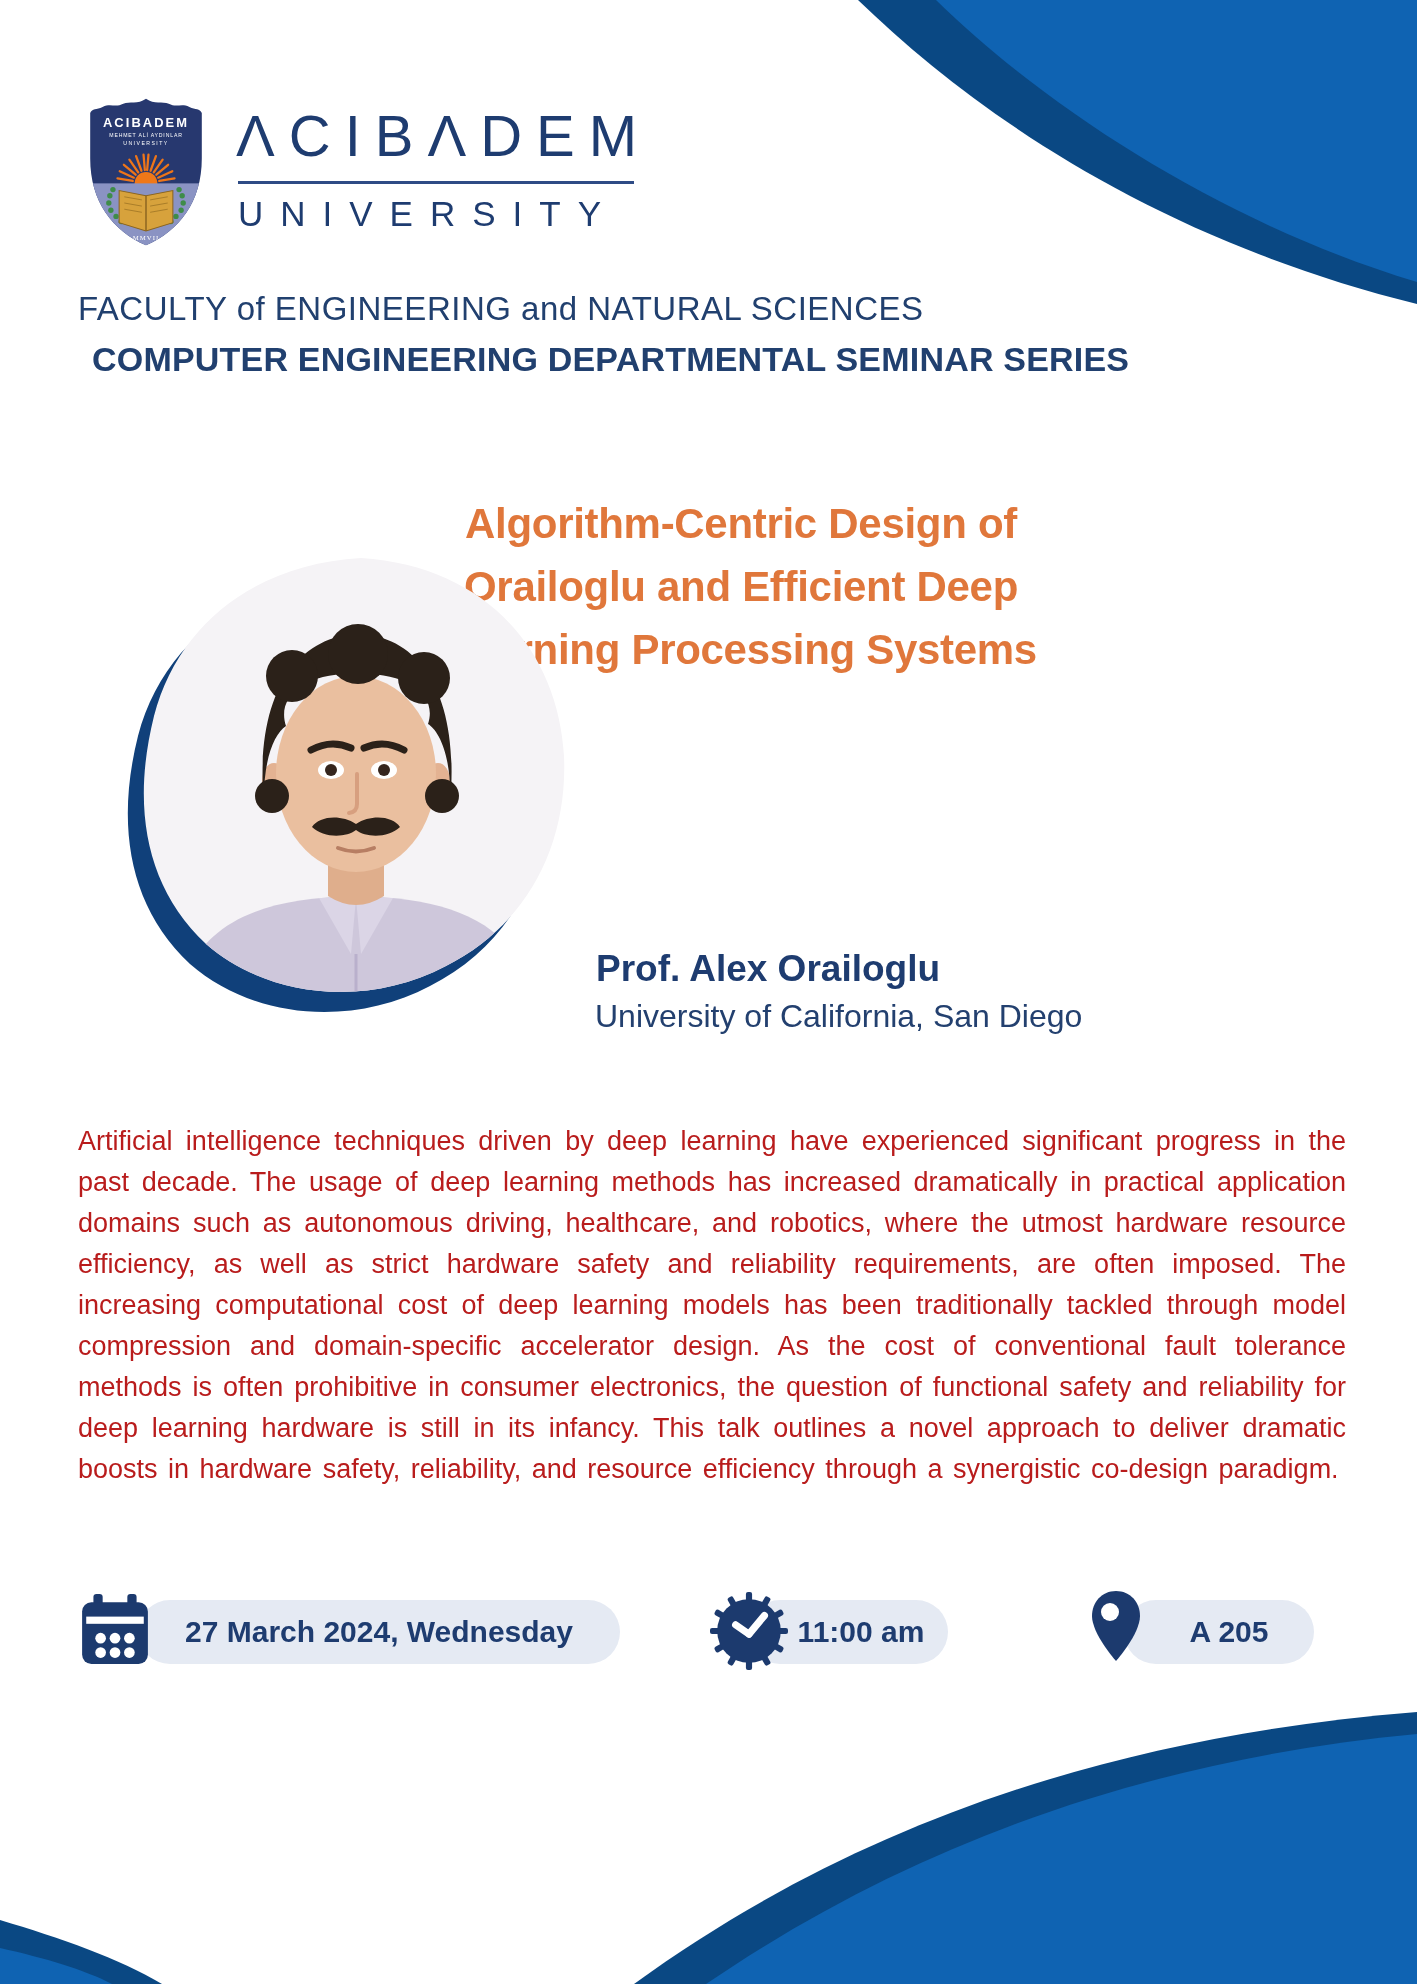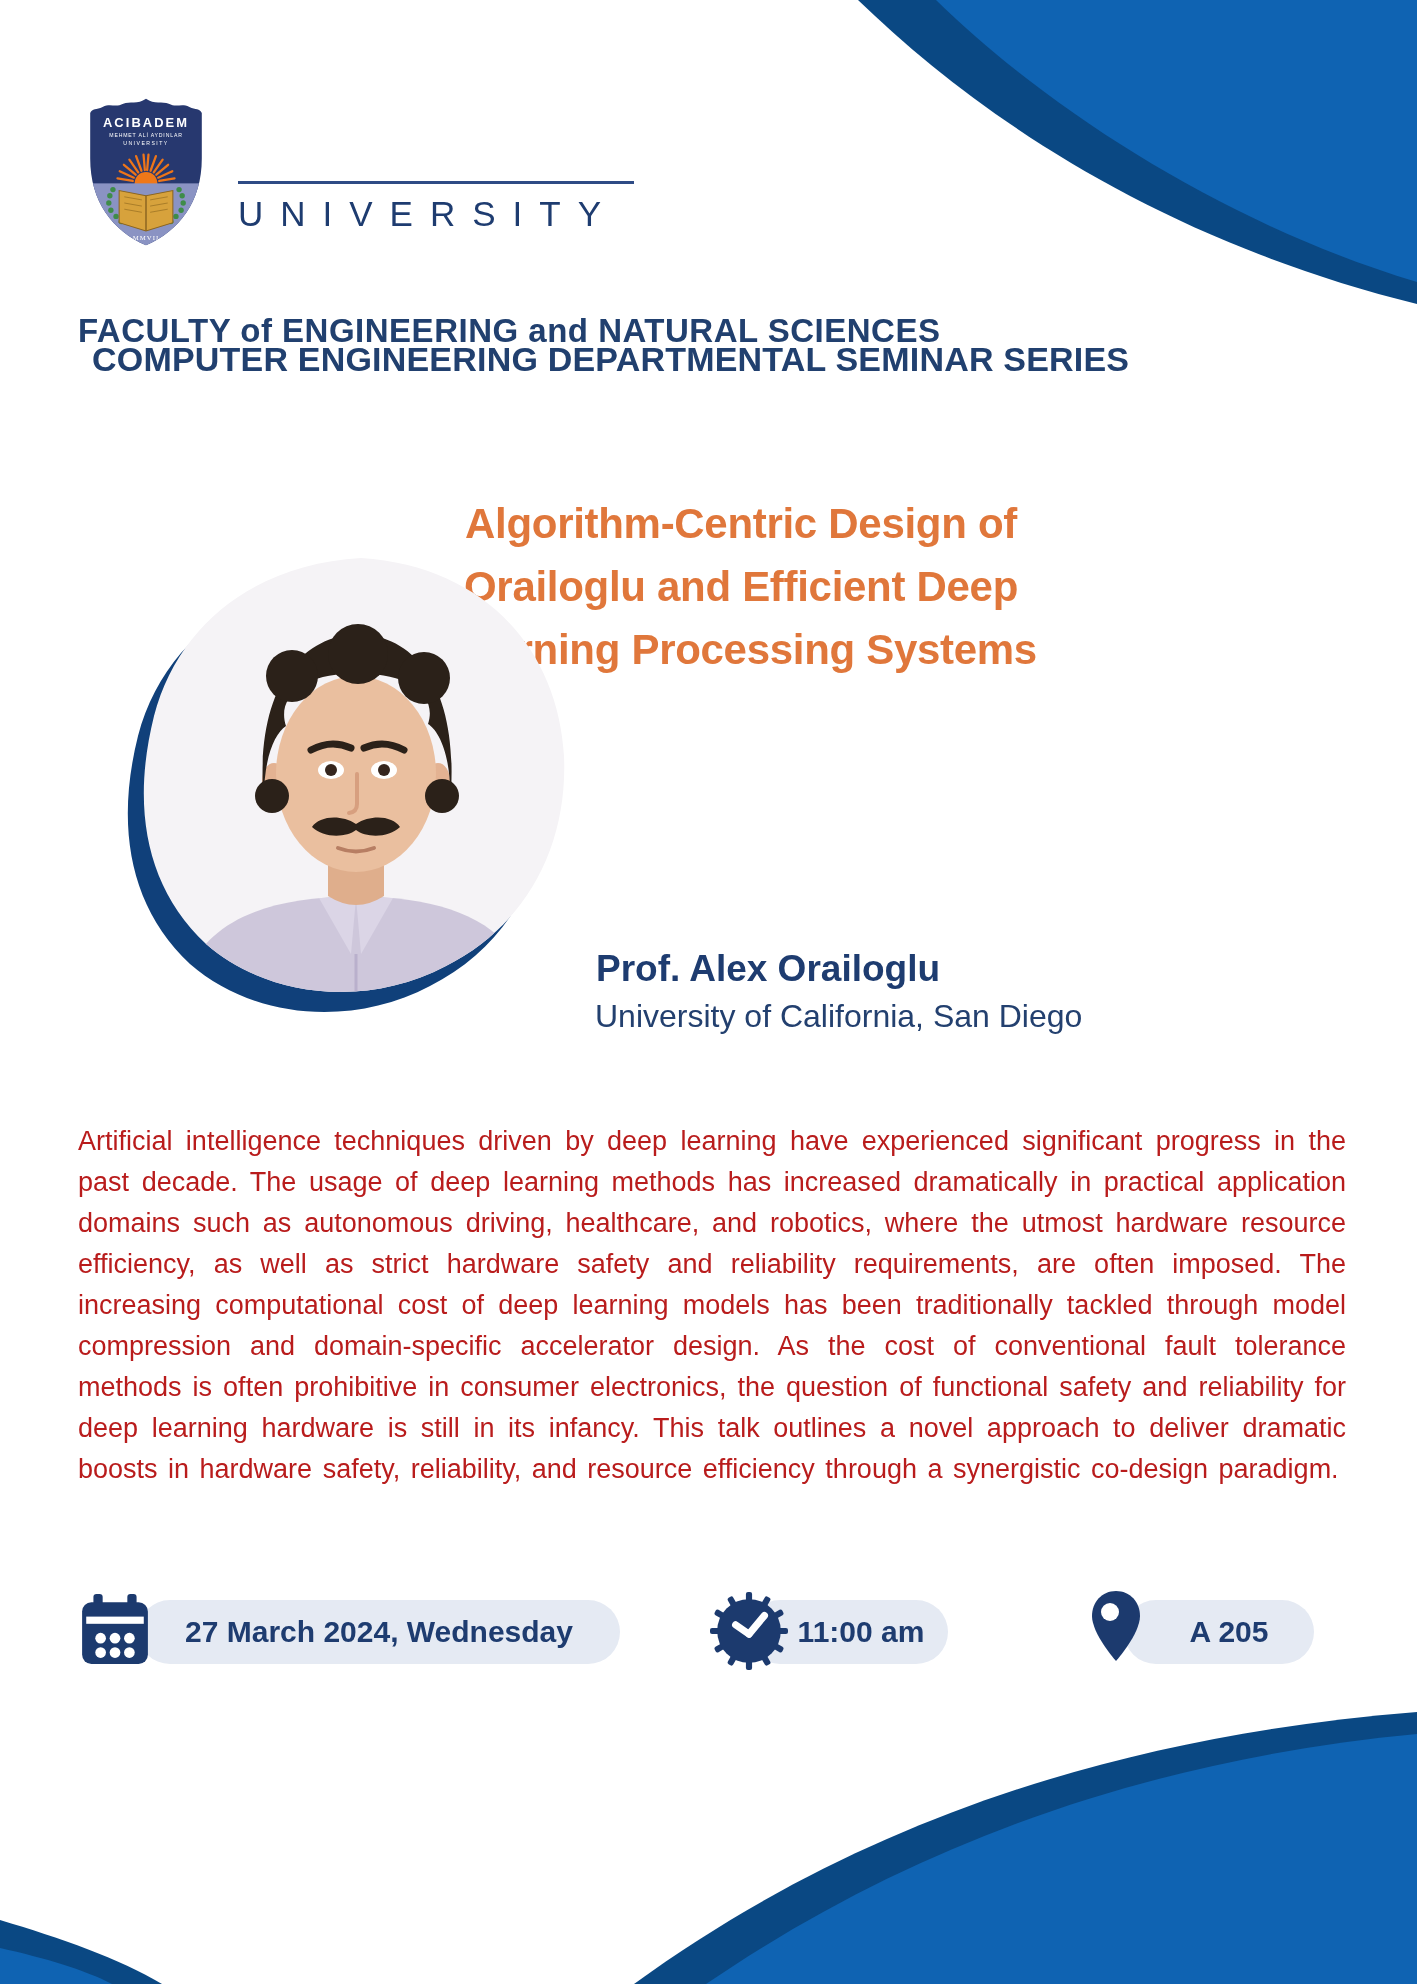--- a/index.html
+++ b/index.html
@@ -21,21 +21,21 @@
     letter-spacing:14px;white-space:nowrap;
   }
   .wordmark-rule{position:absolute;left:238px;top:181px;width:396px;height:3px;background:#2E4B85;}
   .wordmark-sub{
     position:absolute;left:238px;top:194px;
     font-size:35px;font-weight:400;color:#1E3C70;
     letter-spacing:17px;white-space:nowrap;
   }
   .faculty-line{
     position:absolute;left:78px;top:290px;
-    font-size:33px;font-weight:700;color:#21406F;letter-spacing:0.5px;white-space:nowrap;margin-top:22px;
+    font-size:33px;font-weight:400;color:#21406F;letter-spacing:0.5px;white-space:nowrap;
   }
   .series-line{
     position:absolute;left:92px;top:340px;
     font-size:34px;font-weight:700;color:#21406F;letter-spacing:0.2px;white-space:nowrap;
   }
 
   
   .talk-title{
     position:absolute;left:430px;top:492px;width:622px;
     text-align:center;
@@ -144,20 +144,21 @@
           <path d="M60 98 L60 132" stroke="#8A6420" stroke-width="1.4"></path>
           <path d="M39 99 L56 102 M39 105 L56 108 M39 111 L56 114 M81 99 L64 102 M81 105 L64 108 M81 111 L64 114" stroke="#A67B28" stroke-width="0.9" fill="none"></path>
         </g>
         <text x="60" y="141" font-size="6.5" fill="#ffffff" text-anchor="middle" letter-spacing="1" font-family="Liberation Serif, serif">MMVII</text>
       </g>
       <text x="60" y="31" font-size="12.5" font-weight="bold" letter-spacing="2" fill="#ffffff" text-anchor="middle">ACIBADEM</text>
       <text x="60" y="41" font-size="5" letter-spacing="0.8" fill="#ffffff" text-anchor="middle">MEHMET ALİ AYDINLAR</text>
       <text x="60" y="48.5" font-size="5" letter-spacing="1.4" fill="#ffffff" text-anchor="middle">UNIVERSITY</text>
     </svg>
 
+    <div class="wordmark">ΛCIBΛDEM</div>
     <div class="wordmark-rule"></div>
     <div class="wordmark-sub">UNIVERSITY</div>
 
     <div class="faculty-line">FACULTY of ENGINEERING and NATURAL SCIENCES</div>
     <div class="series-line">COMPUTER ENGINEERING DEPARTMENTAL SEMINAR SERIES</div>
 
     <div class="talk-title">
       <div>Algorithm-Centric Design of</div>
       <div>Orailoglu and Efficient Deep</div>
       <div>Learning Processing Systems</div>

